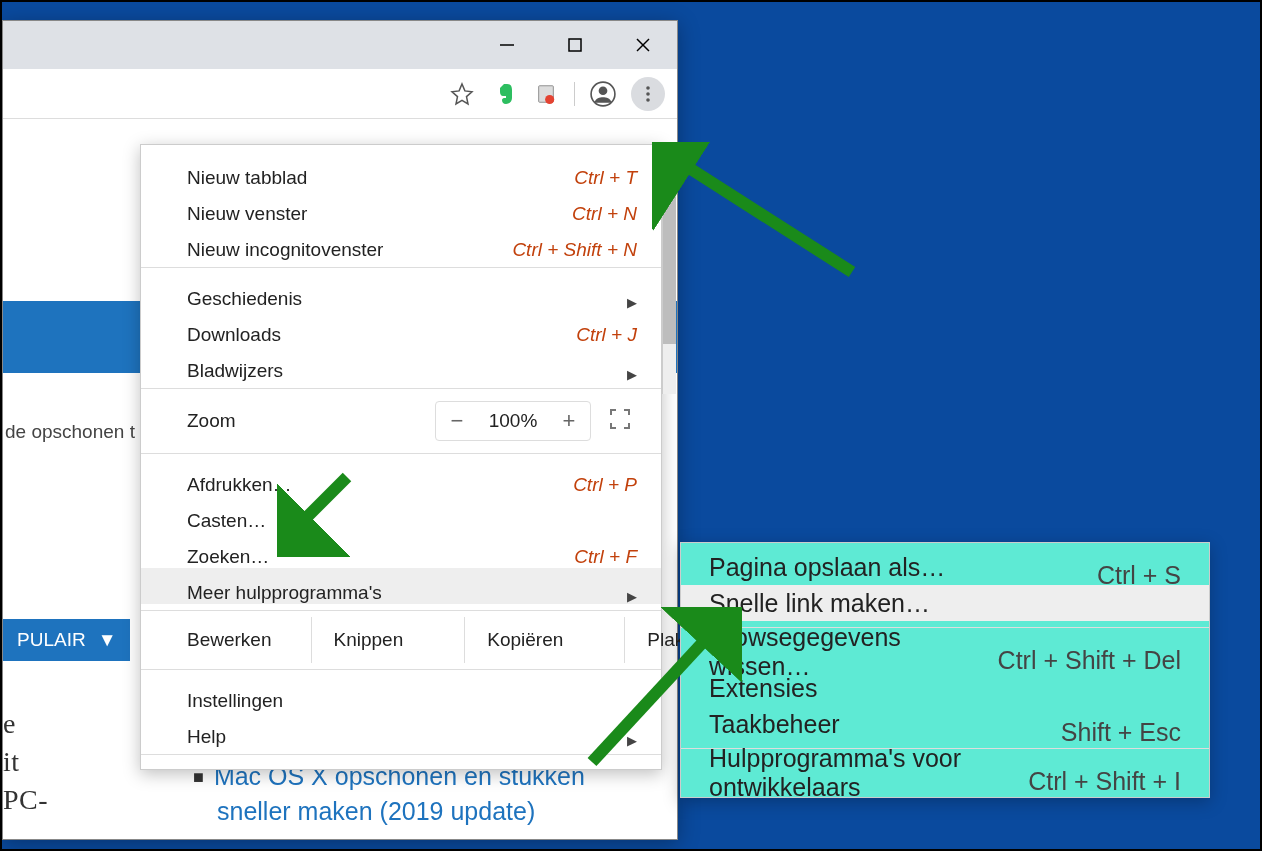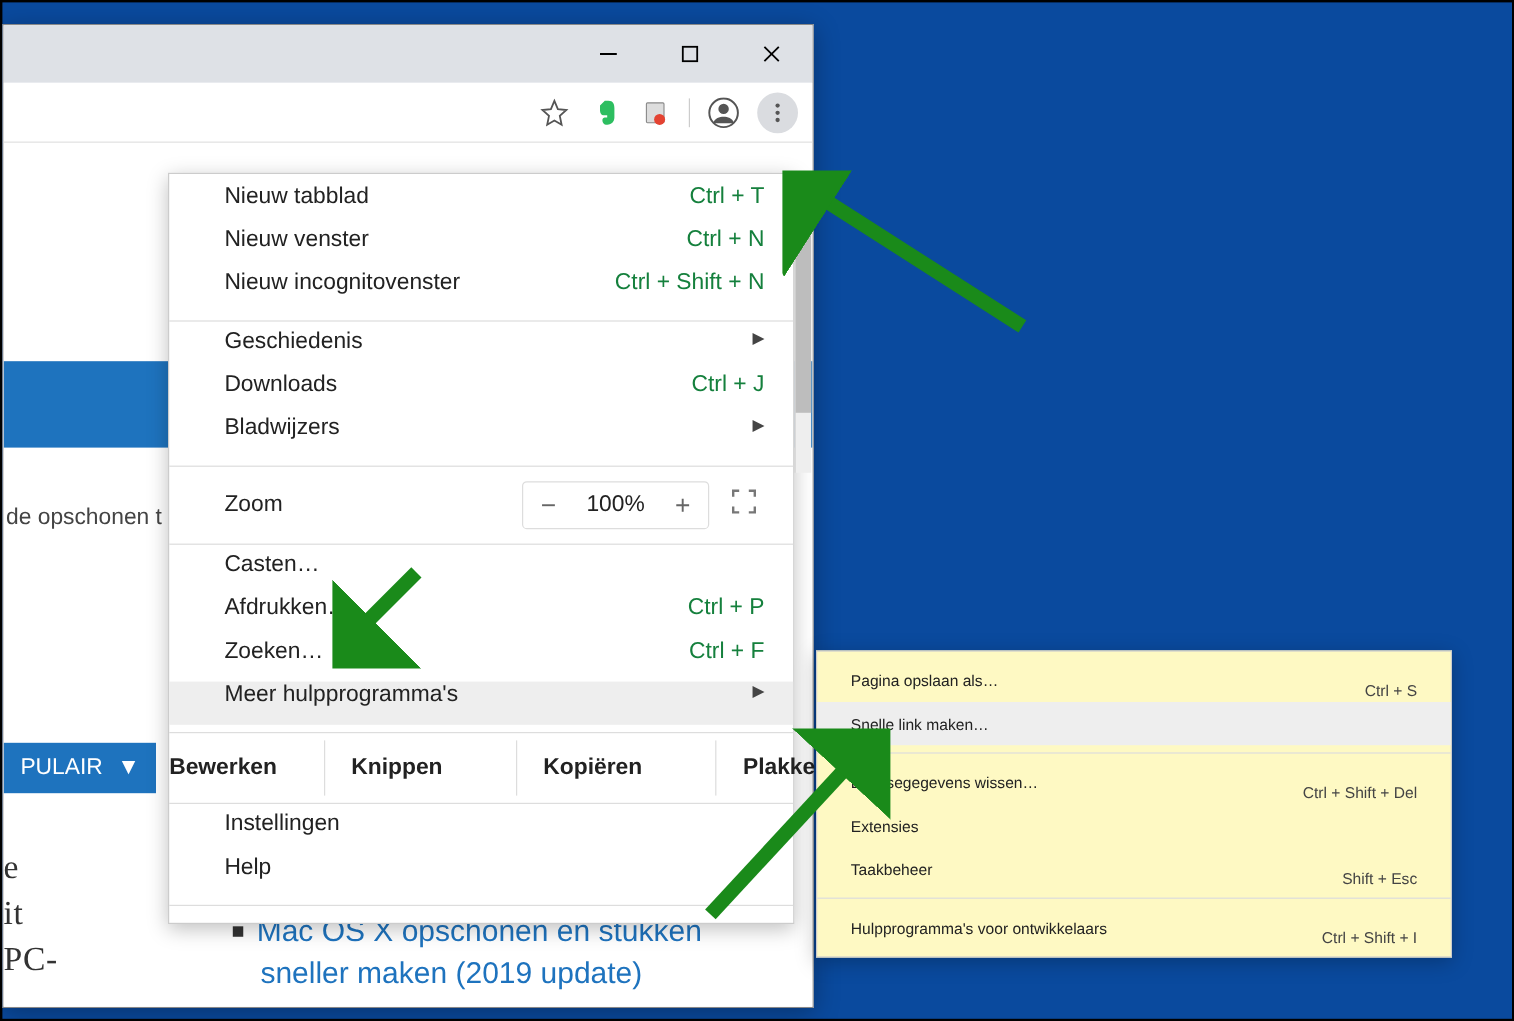--- a/index.html
+++ b/index.html
@@ -133,26 +133,26 @@
     width: 522px;
     background: #fff;
     border: 1px solid #ccc;
     box-shadow: 0 4px 16px rgba(0,0,0,0.25);
     font-size: 19px;
     color: #222;
   }
   .menu1 .item {
     height: 36px;
     display: flex;
-    align-items: flex-start;
+    align-items: flex-end;
     padding: 0 24px 0 46px;
   }
   .menu1 .item.hl { background: #eee; }
   .menu1 .item .label { flex: 1; }
-  .menu1 .item .shortcut { color: #15803d; }
+  .menu1 .item .shortcut { color: #c2410c; font-style: italic; }
   .menu1 .item .arrow { color: #444; font-size: 13px; }
   .menu1 .sep { height: 1px; background: #ddd; margin: 6px 0; }
   .menu1 .zoom-row {
     height: 52px;
     display: flex; align-items: center;
     padding: 0 24px 0 46px;
   }
   .menu1 .zoom-row .zlabel { flex: 1; }
   .menu1 .zoom-ctrl {
     display: flex;
@@ -172,43 +172,43 @@
     text-align: center;
   }
   .menu1 .fullscreen {
     margin-left: 18px;
     width: 28px;
   }
   .menu1 .edit-row {
     height: 46px;
     display: flex;
     align-items: center;
-    font-weight: bold;
+    padding-left: 46px;
   }
   .menu1 .edit-row .elabel { flex: 1; }
   .menu1 .edit-row .ebtn {
     border-left: 1px solid #ddd;
     height: 100%;
     display: flex;
     align-items: center;
     justify-content: center;
     padding: 0 22px;
     margin-left: 39px;
   }
 
   
   .menu2 {
     position: absolute;
     left: 678px;
     top: 540px;
     width: 530px;
-    background: #fef9c3;
+    background: #5eead4;
     border: 1px solid #ccc;
     box-shadow: 0 4px 16px rgba(0,0,0,0.25);
-    font-size: 13px;
+    font-size: 25px;
     color: #222;
   }
   .menu2 .item {
     height: 36px;
     display: flex;
     align-items: center;
     padding: 0 28px 0 28px;
   }
   .menu2 .item.hl { background: #eee; }
   .menu2 .item .label { flex: 1; }
@@ -336,25 +336,25 @@
       <span class="zbtn">+</span>
     </div>
     <span class="fullscreen">
       <svg width="22" height="22" viewBox="0 0 22 22">
           <path d="M2 7V2h5M20 7V2h-5M2 15v5h5M20 15v5h-5" fill="none" stroke="#777" stroke-width="2"></path>
         </svg>
     </span>
   </div>
   <div class="sep"></div>
   <div class="item">
-    <span class="label">Casten…</span>
-  </div>
-  <div class="item">
     <span class="label">Afdrukken…</span>
     <span class="shortcut">Ctrl + P</span>
+  </div>
+  <div class="item">
+    <span class="label">Casten…</span>
   </div>
   <div class="item">
     <span class="label">Zoeken…</span>
     <span class="shortcut">Ctrl + F</span>
   </div>
   <div class="item hl">
     <span class="label">Meer hulpprogramma's</span>
     <span class="arrow">▶</span>
   </div>
   <div class="sep"></div>

